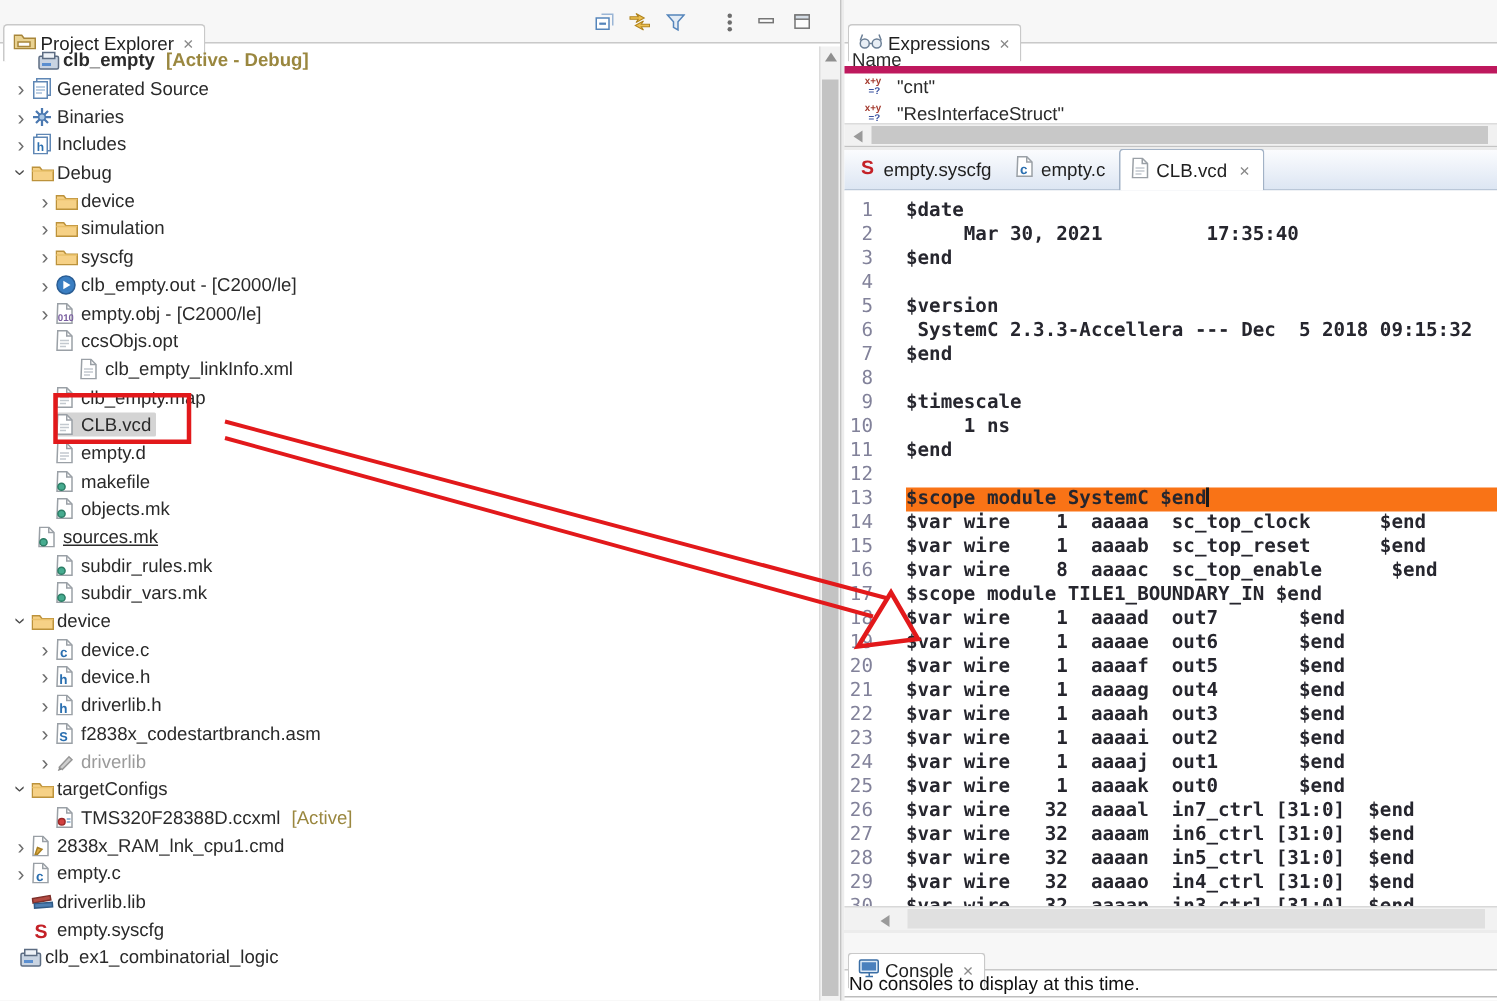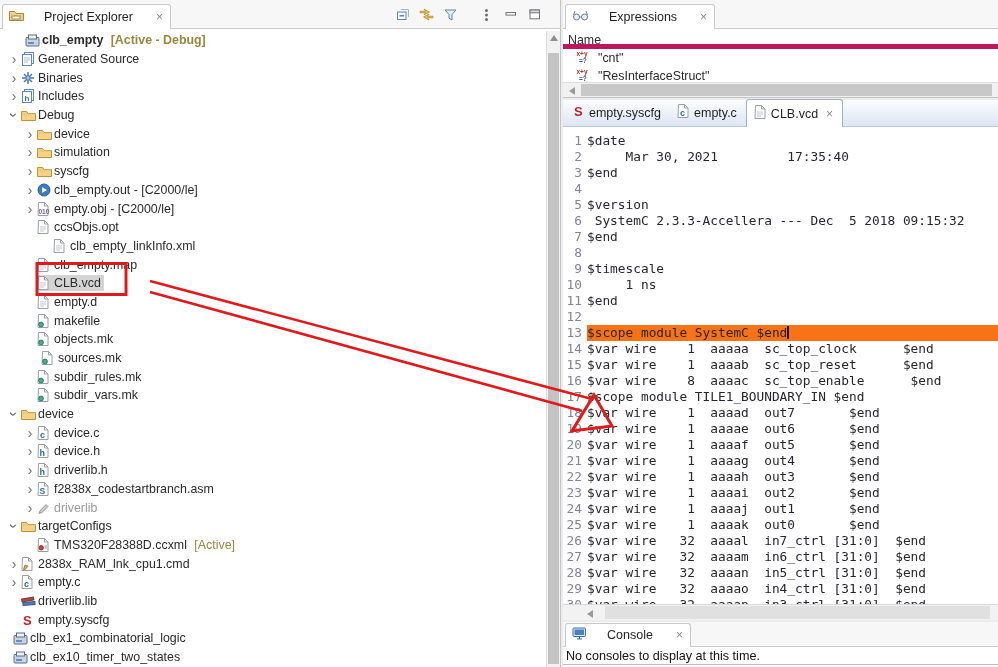--- a/index.html
+++ b/index.html
@@ -3,23 +3,23 @@
 <meta charset="utf-8">
 <style>
   * { margin:0; padding:0; box-sizing:border-box; }
   html,body { width:998px; height:667px; overflow:hidden; background:#ececec;
               font-family:"Liberation Sans", sans-serif; }
   .panel { position:absolute; background:#fff; }
 
   
   .tabbar { position:absolute; left:0; right:0; top:0; height:29px; background:#f7f7f7;
             border-bottom:1px solid #c9c9c9; display:flex; align-items:flex-end; padding-left:2px; }
-  .vtab { display:inline-flex; align-items:center; gap:20px; padding:4px 7px 5px 6px;
+  .vtab { display:inline-flex; align-items:center; gap:3px; padding:4px 7px 5px 6px;
           background:#fff; border:1px solid #c9c9c9; border-bottom:none; border-radius:3px 3px 0 0;
-          font-size:12.5px; color:#1f1f1f; position:relative; top:1px; white-space:nowrap; }
+          font-size:12.5px; color:#1f1f1f; position:relative; top:13px; white-space:nowrap; }
   .closex { color:#8a8a8a; font-size:12px; line-height:10px; margin-left:3px; }
 
   
   #left-panel { left:0; top:0; width:561px; height:667px; border-right:1px solid #c4c4c4; }
   #pe-toolbar { position:absolute; right:18px; top:7px; display:flex; align-items:center; gap:9px; }
   #pe-toolbar .tbtn { display:inline-flex; width:15px; height:15px; align-items:center; justify-content:center; }
   .tb-gap { margin-left:12px; }
 
   #project-tree { position:absolute; left:0; top:31px; right:14px; bottom:0; overflow:hidden;
                   font-size:12.4px; color:#2a2a2a; }
@@ -63,21 +63,21 @@
                    display:flex; align-items:flex-end; padding-left:2px; }
   .etab { display:inline-flex; align-items:center; gap:5px; padding:5px 9px 5px 7px;
           font-size:12.5px; color:#1f1f1f; white-space:nowrap; }
   .etab.active { background:#fff; border:1px solid #a2b2c6; border-bottom:none;
                  border-radius:3px 3px 0 0; position:relative; top:1px; }
   #editor-code { position:absolute; left:0; right:0; top:27px; bottom:16px; background:#fff;
                  overflow:hidden; font-family:"DejaVu Sans Mono", monospace; font-size:12.8px;
                  line-height:16px; padding-top:6px; }
   .eline { display:flex; height:16px; }
   .ln { width:23px; min-width:23px; text-align:right; padding-right:4px; color:#82829a; }
-  .lt { flex:1; white-space:pre; color:#26262e; margin-left:1px; }
+  .lt { flex:1; white-space:pre; color:#26262e; margin-left:18px;font-weight:bold; }
   .eline.cur .lt { background:#f97316; }
   .cursor { display:inline-block; width:1.5px; height:13px; background:#1a1a1a;
             vertical-align:-2px; }
   #editor-hscroll { background:#f2f2f2; border-top:1px solid #d8d8d8; height:16px; }
   #editor-hscroll .harrow { left:24px; top:5px; }
   #editor-hscroll .hthumb { background:#e0e0e0; }
 
   
   #console-panel { left:563px; top:622px; width:435px; height:45px; }
   #console-panel .tabbar { height:25px; }
@@ -352,21 +352,21 @@
           <span class="ticon">
             <svg width="12" height="14">
               <path d="M1.5 0.5h6l3.5 3.5v9.5h-10z" fill="#fff" stroke="#9aa0a6"></path>
               <path d="M7.5 0.5v3.5h3.5" fill="none" stroke="#9aa0a6"></path>
               <circle cx="4" cy="10.5" r="2.4" fill="#46ab8f" stroke="#2d7d66"></circle>
             </svg>
           </span>
           <span class="tlabel">objects.mk</span>
         </span>
       </div>
-      <div class="trow" style="padding-left: 28px;">
+      <div class="trow" style="padding-left: 12px; text-decoration: underline;">
         <span class="chev"></span>
         <span class="selwrap">
           <span class="ticon">
             <svg width="12" height="14">
               <path d="M1.5 0.5h6l3.5 3.5v9.5h-10z" fill="#fff" stroke="#9aa0a6"></path>
               <path d="M7.5 0.5v3.5h3.5" fill="none" stroke="#9aa0a6"></path>
               <circle cx="4" cy="10.5" r="2.4" fill="#46ab8f" stroke="#2d7d66"></circle>
             </svg>
           </span>
           <span class="tlabel">sources.mk</span>
@@ -558,33 +558,20 @@
         <span class="chev"></span>
         <span class="selwrap">
           <span class="ticon">
             <svg width="15" height="13">
               <rect x="1" y="3.5" width="13" height="8.5" rx="1" fill="#c9d4e2" stroke="#5c6c82"></rect>
               <rect x="3.5" y="1" width="8" height="4" fill="#eef2f7" stroke="#5c6c82"></rect>
               <rect x="3" y="8" width="6" height="2" fill="#5b8fd0"></rect>
             </svg>
           </span>
           <span class="tlabel">clb_ex1_combinatorial_logic</span>
-        </span>
-      </div>
-      <div class="trow" style="padding-left: 0px;">
-        <span class="chev"></span>
-        <span class="selwrap">
-          <span class="ticon">
-            <svg width="15" height="13">
-              <rect x="1" y="3.5" width="13" height="8.5" rx="1" fill="#c9d4e2" stroke="#5c6c82"></rect>
-              <rect x="3.5" y="1" width="8" height="4" fill="#eef2f7" stroke="#5c6c82"></rect>
-              <rect x="3" y="8" width="6" height="2" fill="#5b8fd0"></rect>
-            </svg>
-          </span>
-          <span class="tlabel">clb_ex10_timer_two_states</span>
         </span>
       </div>
       <div class="trow" style="padding-left: 0px;">
         <span class="chev"></span>
       </div>
     </div>
   <div class="vscroll">
     <div class="varrow"></div>
     <div class="vthumb"></div>
   </div>

